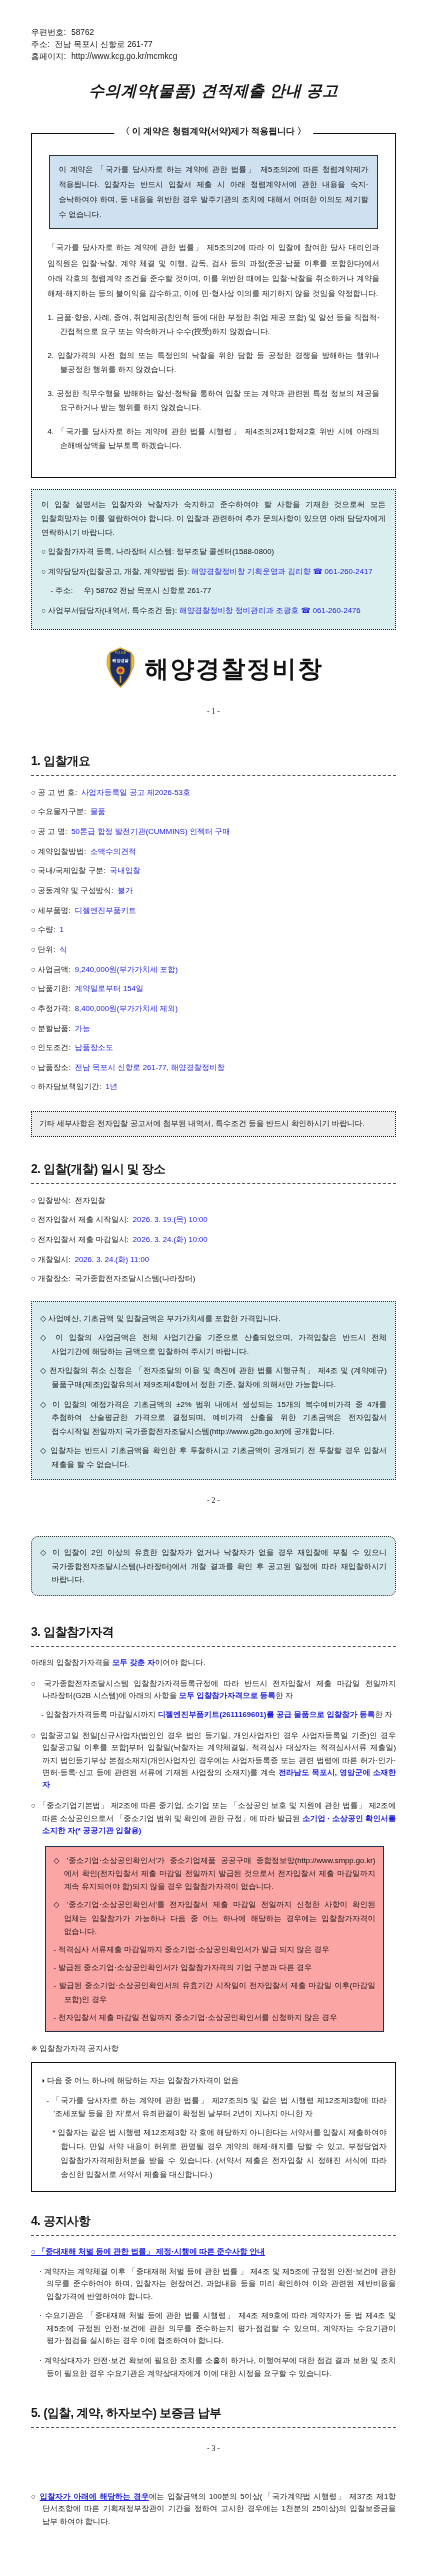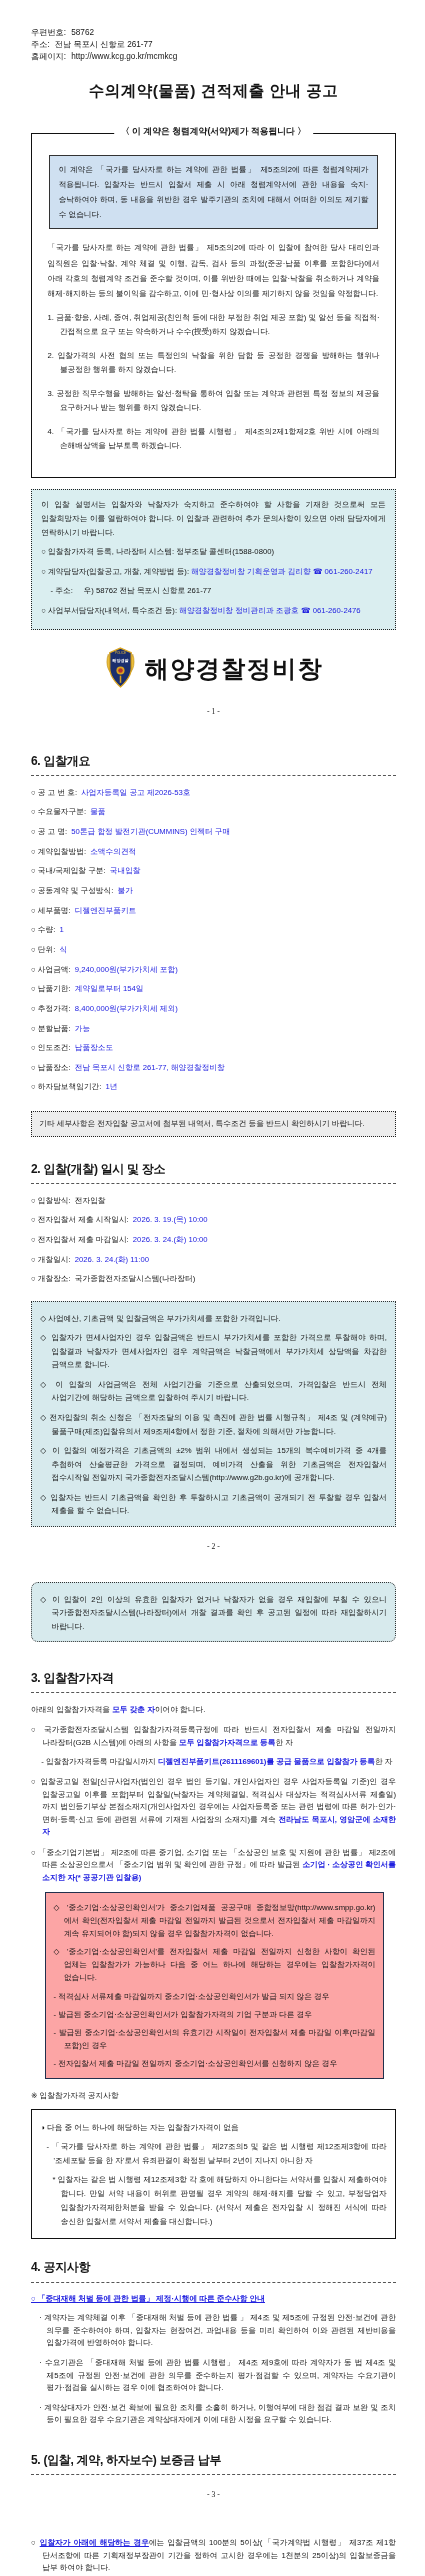--- a/index.html
+++ b/index.html
@@ -9,21 +9,21 @@
     color:#151515;
   }
   .page{padding:27px 30px 0 31px;}
   p{margin:0;font-size:7.7px;line-height:1.62;text-align:justify;word-break:keep-all;}
 
   
   .hdr p{font-size:8.2px;line-height:1.45;text-align:left;}
   .hdr .hv{margin-left:5.2px;}
 
   
-  .doc-title{margin-top:18.5px;text-align:center;font-size:15.5px;font-weight:bold;letter-spacing:0.5px;}
+  .doc-title{margin-top:18.5px;text-align:center;font-size:15.5px;font-weight:bold;letter-spacing:0.5px;font-style:italic;}
 
   
   .int-box{position:relative;border:1.5px solid #111;margin-top:31px;padding:13.4px 13.4px 24px 13.4px;}
   .int-banner{position:absolute;top:-7.7px;left:50%;transform:translateX(-50%);
     background:#fff;padding:0 7.2px;font-weight:bold;font-size:8.8px;white-space:nowrap;}
   .int-blue{background:#cfe0f1;border:1px solid #333;padding:6.2px 8.2px;margin:7.2px 4.1px 11.3px 4.1px;}
   .int-blue p{line-height:1.95;}
   .int-intro{line-height:1.95;margin:0 2.1px;}
   .int-item{margin:10.3px 2.1px 0 2.1px;padding-left:12.4px;text-indent:-12.4px;line-height:1.8;}
 
@@ -107,21 +107,21 @@
       <circle cx="32" cy="48" r="8" fill="#d9a420"></circle>
       <circle cx="32" cy="48" r="4.5" fill="#b03030"></circle>
       <path d="M32 58 L32 72" stroke="#d9a420" stroke-width="3"></path>
     </svg>
     <div class="logo-name">해양경찰정비창</div>
   </div>
 
   <div class="pagenum">- 1 -</div>
 
   <div style="margin-top:37px;">
-    <div class="sec-h">6. 입찰개요</div>
+    <div class="sec-h">1. 입찰개요</div>
     <hr class="dash">
     <p class="kv"><span>○ 공 고 번 호:</span><span class="v blue">사업자등록일 공고 제2026-53호</span></p>
     <p class="kv"><span>○ 수요물자구분:</span><span class="v blue">물품</span></p>
     <p class="kv"><span>○ 공  고  명:</span><span class="v blue">50톤급 함정 발전기관(CUMMINS) 인젝터 구매</span></p>
     <p class="kv"><span>○ 계약입찰방법:</span><span class="v blue">소액수의견적</span></p>
     <p class="kv"><span>○ 국내/국제입찰 구분:</span><span class="v blue">국내입찰</span></p>
     <p class="kv"><span>○ 공동계약 및 구성방식:</span><span class="v blue">불가</span></p>
     <p class="kv"><span>○ 세부품명:</span><span class="v blue">디젤엔진부품키트</span></p>
     <p class="kv"><span>○ 수량:</span><span class="v blue">1</span></p>
     <p class="kv"><span>○ 단위:</span><span class="v blue">식</span></p>
@@ -143,21 +143,20 @@
     <hr class="dash">
     <p class="kv"><span>○ 입찰방식:</span><span class="v">전자입찰</span></p>
     <p class="kv"><span>○ 전자입찰서 제출 시작일시:</span><span class="v blue">2026. 3. 19.(목) 10:00</span></p>
     <p class="kv"><span>○ 전자입찰서 제출 마감일시:</span><span class="v blue">2026. 3. 24.(화) 10:00</span></p>
     <p class="kv"><span>○ 개찰일시:</span><span class="v blue">2026. 3. 24.(화) 11:00</span></p>
     <p class="kv"><span>○ 개찰장소:</span><span class="v">국가종합전자조달시스템(나라장터)</span></p>
   </div>
 
   <div class="cyanbox">
     <p>◇ 사업예산, 기초금액 및 입찰금액은 부가가치세를 포함한 가격입니다.</p>
-    <p>◇ 입찰자가 면세사업자인 경우 입찰금액은 반드시 부가가치세를 포함한 가격으로 투찰해야 하며, 입찰결과 낙찰자가 면세사업자인 경우 계약금액은 낙찰금액에서 부가가치세 상당액을 차감한 금액으로 합니다.</p>
     <p>◇ 이 입찰의 사업금액은 전체 사업기간을 기준으로 산출되었으며, 가격입찰은 반드시 전체 사업기간에 해당하는 금액으로 입찰하여 주시기 바랍니다.</p>
     <p>◇ 전자입찰의 취소 신청은 「전자조달의 이용 및 촉진에 관한 법률 시행규칙」 제4조 및 (계약예규) 물품구매(제조)입찰유의서 제9조제4항에서 정한 기준, 절차에 의해서만 가능합니다.</p>
     <p>◇ 이 입찰의 예정가격은 기초금액의 ±2% 범위 내에서 생성되는 15개의 복수예비가격 중 4개를 추첨하여 산술평균한 가격으로 결정되며, 예비가격 산출을 위한 기초금액은 전자입찰서 접수시작일 전일까지 국가종합전자조달시스템(http://www.g2b.go.kr)에 공개합니다.</p>
     <p>◇ 입찰자는 반드시 기초금액을 확인한 후 투찰하시고 기초금액이 공개되기 전 투찰할 경우 입찰서 제출을 할 수 없습니다.</p>
   </div>
 
   <div class="pagenum">- 2 -</div>
 
   <div class="cyanbox" style="margin-top:31px;border-radius:7px;">
     <p>◇ 이 입찰이 2인 이상의 유효한 입찰자가 없거나 낙찰자가 없을 경우 재입찰에 부칠 수 있으니 국가종합전자조달시스템(나라장터)에서 개찰 결과를 확인 후 공고된 일정에 따라 재입찰하시기 바랍니다.</p>

